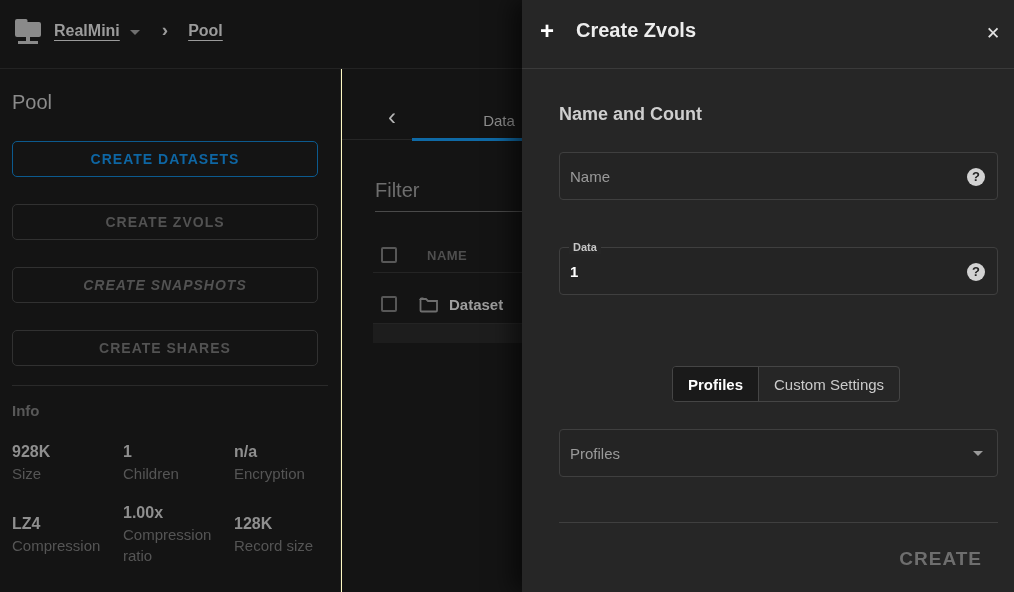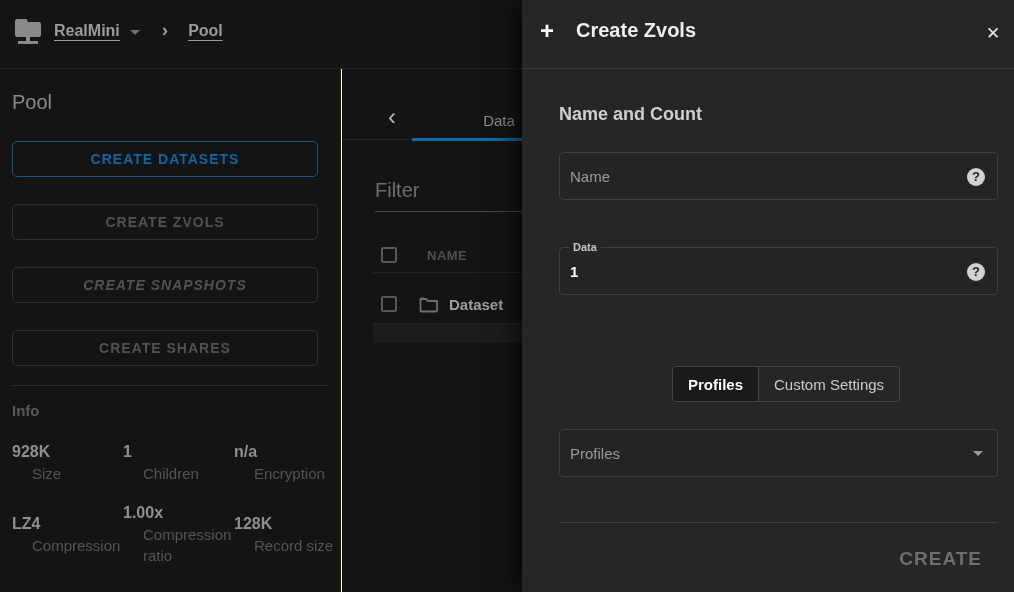--- a/index.html
+++ b/index.html
@@ -27,21 +27,21 @@
               letter-spacing:1px; cursor:pointer; }
   .side-btn.primary { border:1px solid #0c5a8e; color:#0e66a3; }
   .side-btn.dim { border:1px solid #313131; color:#525252; }
   .btn-1 { top:72px; } .btn-2 { top:135px; } .btn-3 { top:198px;font-style:italic; } .btn-4 { top:261px; }
   .side-divider { position:absolute; left:12px; right:12px; top:316px; border-top:1px solid #2a2a2a; }
   .info-title { position:absolute; left:12px; top:333px; font-size:15px; font-weight:600; color:#585858; }
   .stats-row { position:absolute; left:12px; display:flex; align-items:center; }
   .stats-row-1 { top:372px; } .stats-row-2 { top:433px; }
   .stat-cell { width:111px; padding-right:6px; }
   .stat-value { font-size:16px; font-weight:bold; color:#8f8f8f; line-height:22px; }
-  .stat-label { font-size:15px; color:#555; line-height:21px;margin-left:20px; }
+  .stat-label { font-size:15px; color:#555; line-height:21px; }
 
   
   .middle { position:absolute; left:342px; top:69px; width:220px; height:523px; background:#141414; z-index:2; }
   .mid-tabbar { position:absolute; left:0; top:0; width:220px; height:71px; border-bottom:1px solid #262626; }
   .back-btn { position:absolute; left:36px; top:34px; width:28px; height:28px; background:transparent;
               border:none; color:#b5b5b5; font-size:24px; line-height:24px; cursor:pointer; font-family:inherit; }
   .mid-tab { position:absolute; left:112px; top:43px; width:90px; text-align:center;
              font-size:15px; font-weight:normal; color:#8d8d8d; cursor:pointer; }
   .tab-underline { position:absolute; left:70px; top:69px; width:150px; height:3px; background:#0f6aa6; }
   .filter-wrap { position:absolute; left:33px; top:106px; width:170px; }

